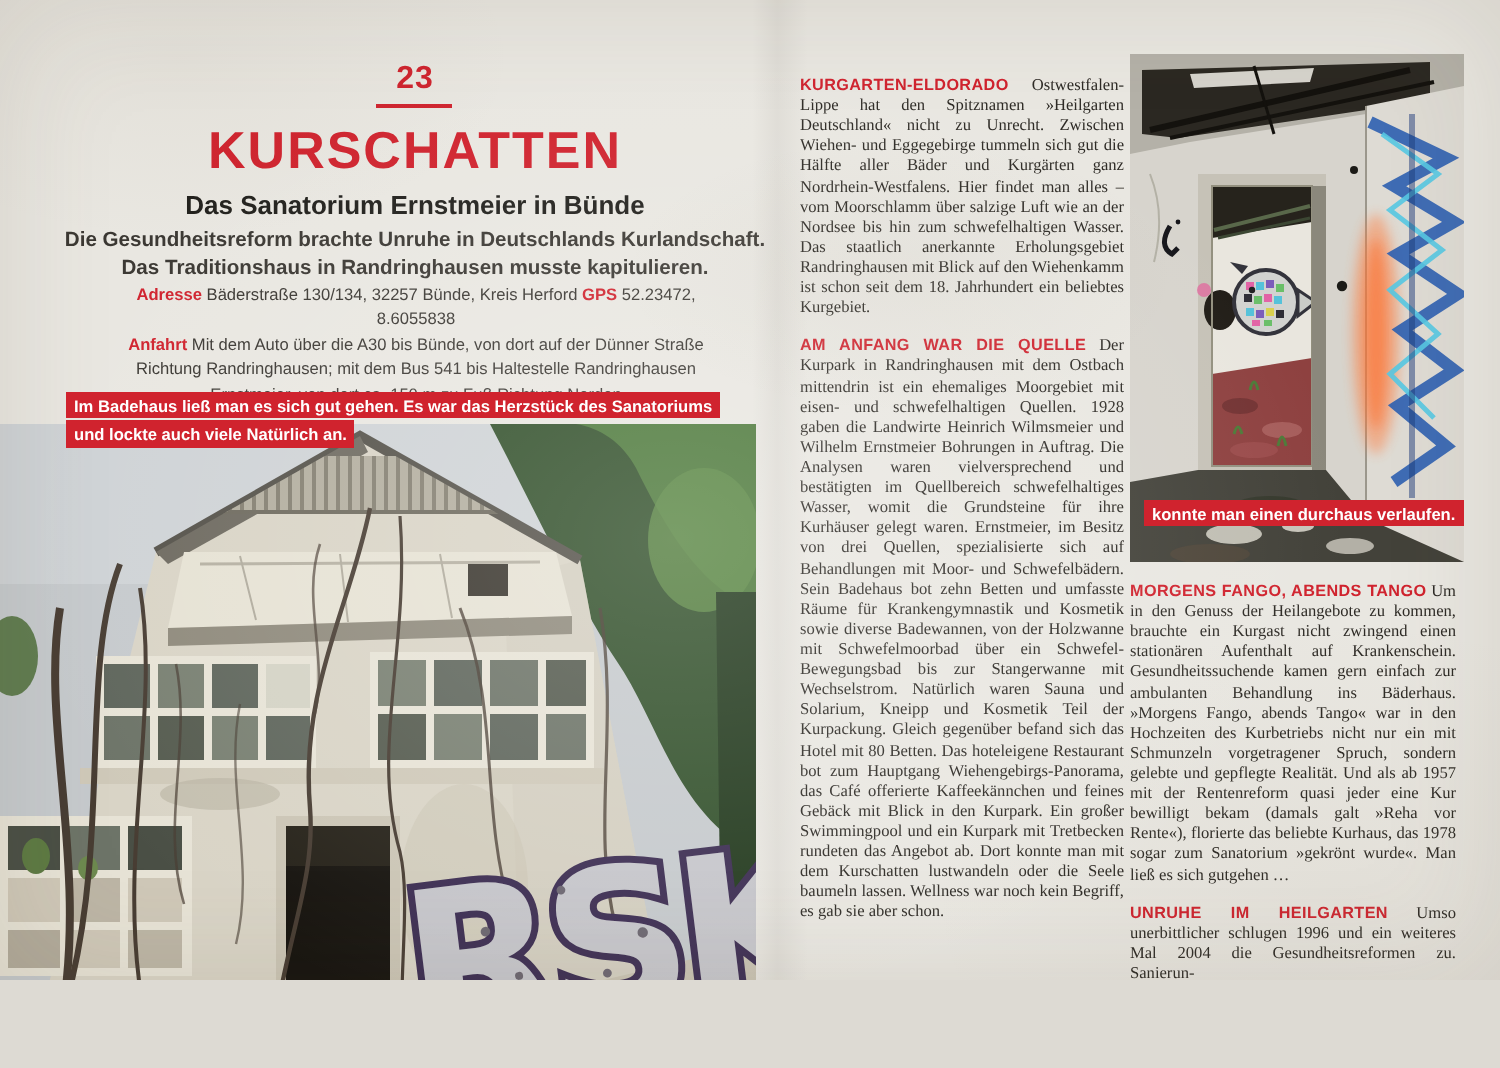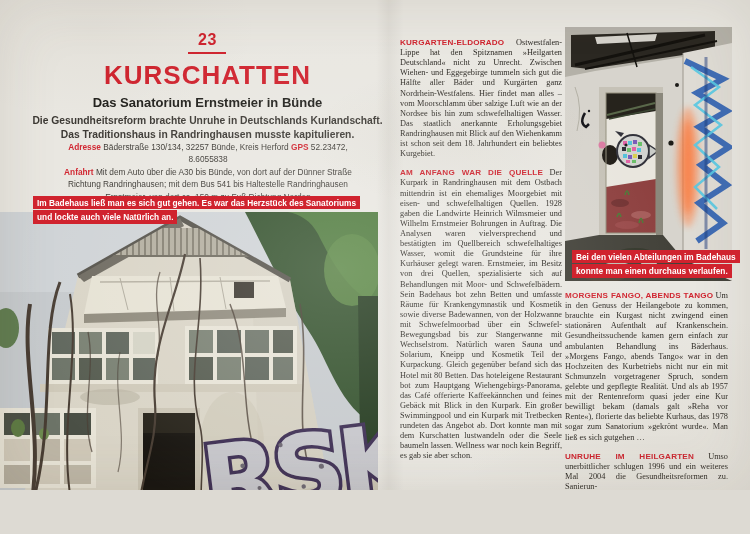--- a/index.html
+++ b/index.html
@@ -315,21 +315,20 @@
         <ellipse cx="52" cy="240" rx="14" ry="5" fill="#d6d3c9" opacity="0.85"></ellipse>
         <ellipse cx="84" cy="236" rx="8" ry="3" fill="#d6d3c9" opacity="0.9"></ellipse>
         <ellipse cx="110" cy="246" rx="12" ry="4" fill="#cfccc2" opacity="0.8"></ellipse>
         <ellipse cx="70" cy="226" rx="18" ry="5" fill="#2f3527" opacity="0.7"></ellipse>
         <ellipse cx="40" cy="250" rx="20" ry="5" fill="#5a4a3a" opacity="0.5"></ellipse>
       </g>
     </svg>
   </div>
 
   <div class="caption cap-right">
-    <div class="strip">Bei den vielen Abteilungen im Badehaus</div>
     <div class="strip">konnte man einen durchaus verlaufen.</div>
   </div>
 
   <div class="col col2">
     <p><span class="rih">MORGENS FANGO, ABENDS TANGO</span> <span>Um in den Genuss der Heilangebote zu kommen, brauchte ein Kurgast nicht zwingend einen stationären Aufenthalt auf Krankenschein. Gesundheitssuchende kamen gern einfach zur ambulanten Behandlung ins Bäderhaus. »Morgens Fango, abends Tango« war in den Hochzeiten des Kurbetriebs nicht nur ein mit Schmunzeln vorgetragener Spruch, sondern gelebte und gepflegte Realität. Und als ab 1957 mit der Rentenreform quasi jeder eine Kur bewilligt bekam (damals galt »Reha vor Rente«), florierte das beliebte Kurhaus, das 1978 sogar zum Sanatorium »gekrönt wurde«. Man ließ es sich gutgehen …</span></p>
     <p><span class="rih">UNRUHE IM HEILGARTEN</span> <span>Umso unerbittlicher schlugen 1996 und ein weiteres Mal 2004 die Gesundheitsreformen zu. Sanierun-</span></p>
   </div>
 
   <div class="footer">
     <span>KURSCHATTEN</span><span class="pg">111</span>

